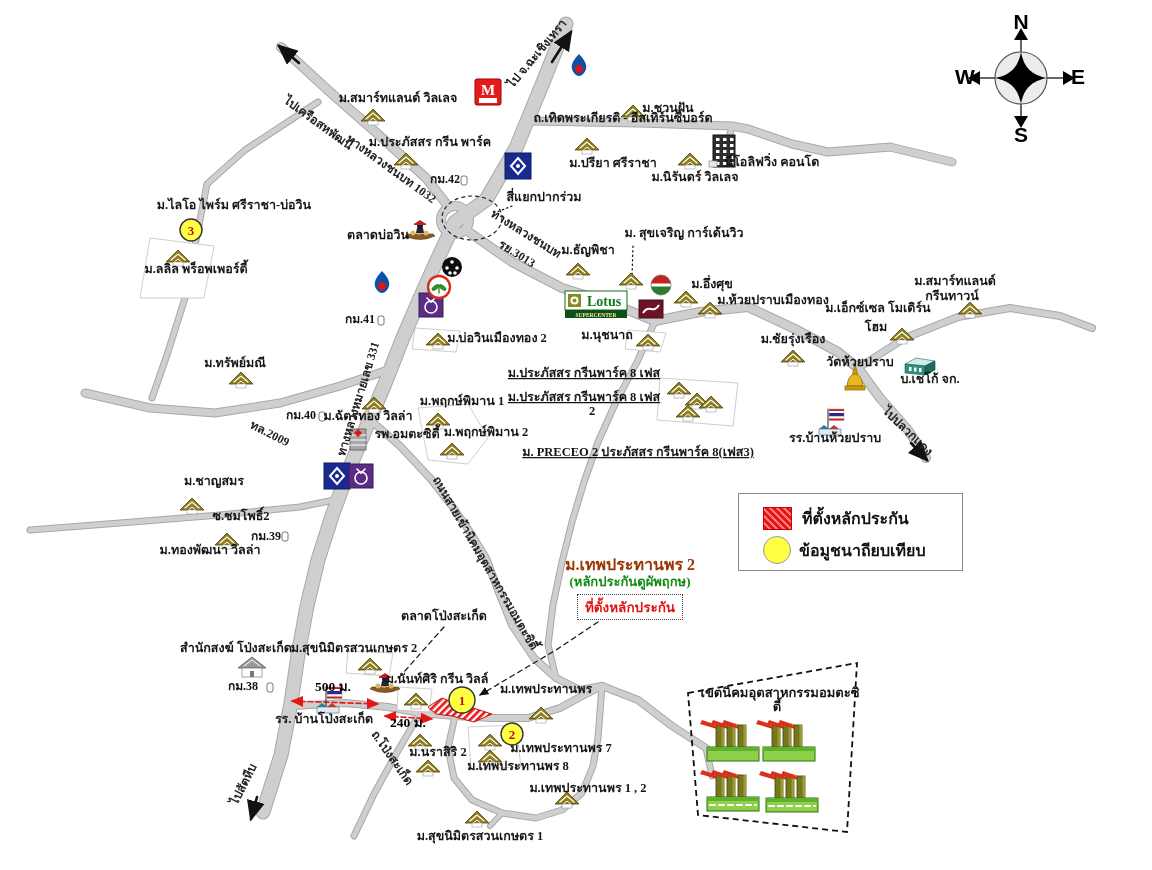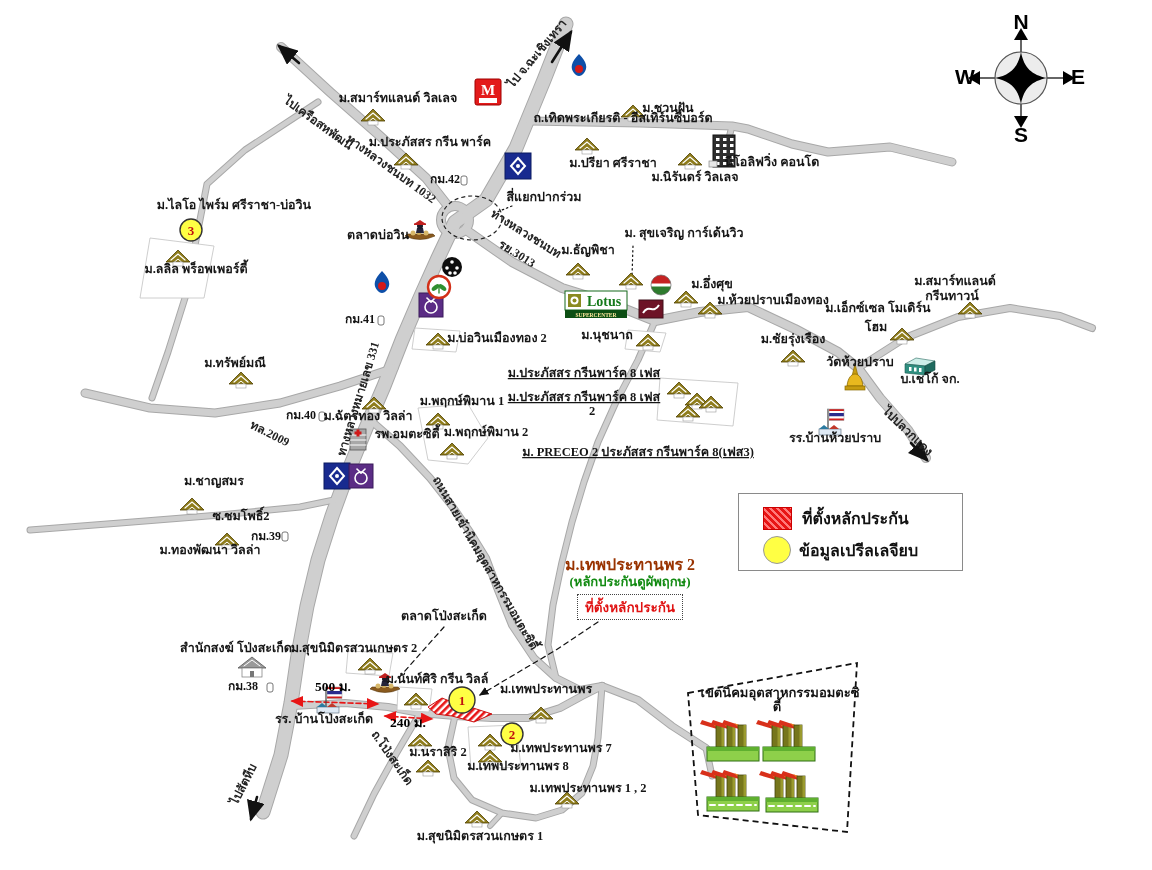--- a/index.html
+++ b/index.html
@@ -668,21 +668,21 @@
     <span class="letter e">E</span>
   </div>
 
   <div class="legend">
     <div class="legend-row">
       <span class="legend-swatch-red"></span>
       <span class="legend-label">ที่ตั้งหลักประกัน</span>
     </div>
     <div class="legend-row">
       <span class="legend-swatch-yellow"></span>
-      <span class="legend-label">ข้อมูลเปรีลเลจียบ</span>
+      <span class="legend-label">ข้อมูชนาถียบเทียบ</span>
     </div>
   </div>
 
   <div class="annotation">
     <div class="l1">ม.เทพประทานพร 2</div>
     <div class="l2">(หลักประกันดูผัพฤกษ)</div>
     <div><span class="l3">ที่ตั้งหลักประกัน</span></div>
   </div>
 </div>
 

